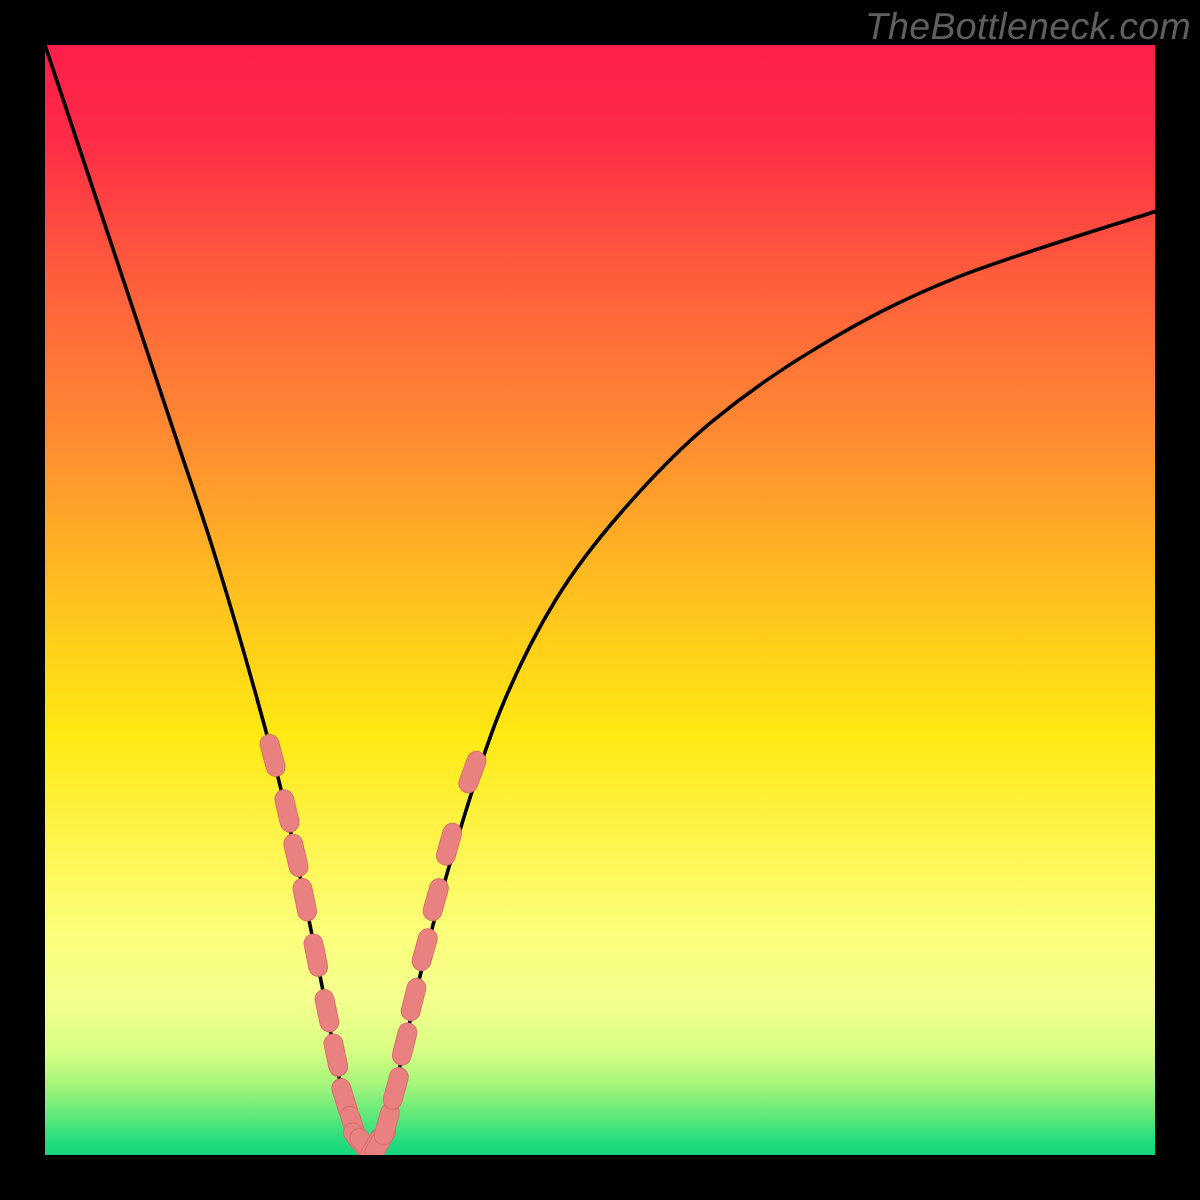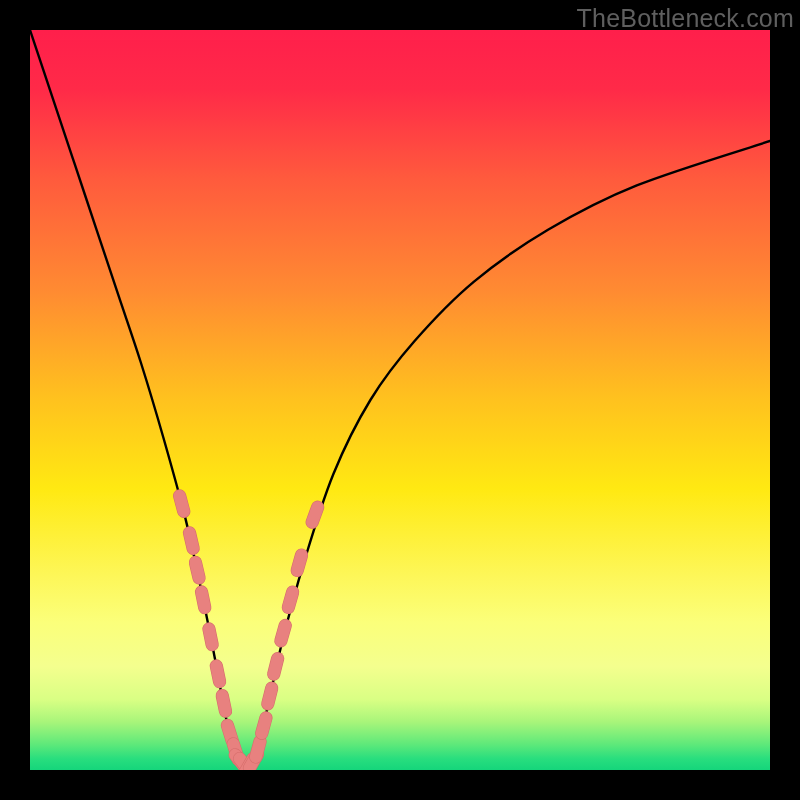--- a/index.html
+++ b/index.html
@@ -11,20 +11,21 @@
     overflow: hidden;
     font-family: Arial, Helvetica, sans-serif;
   }
   .frame {
     position: absolute;
     left: 0;
     top: 0;
     width: 800px;
     height: 648px;
     background: #000;
+    font-style: italic;
   }
   .plot {
     position: absolute;
     left: 30px;
     top: 30px;
     width: 740px;
     height: 740px;
     overflow: hidden;
   }
   .gradient-bg {

